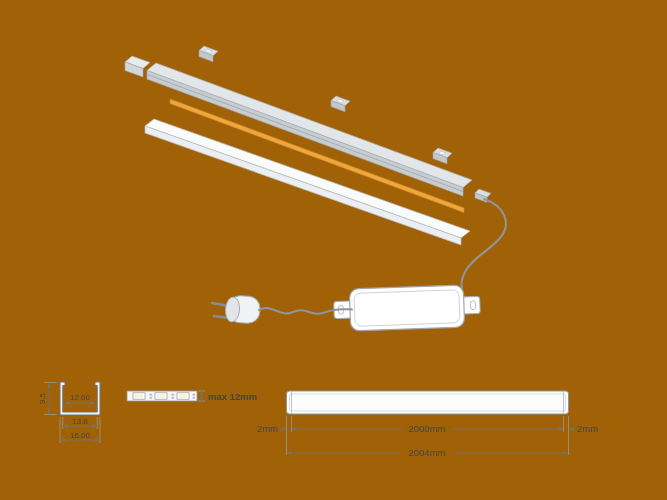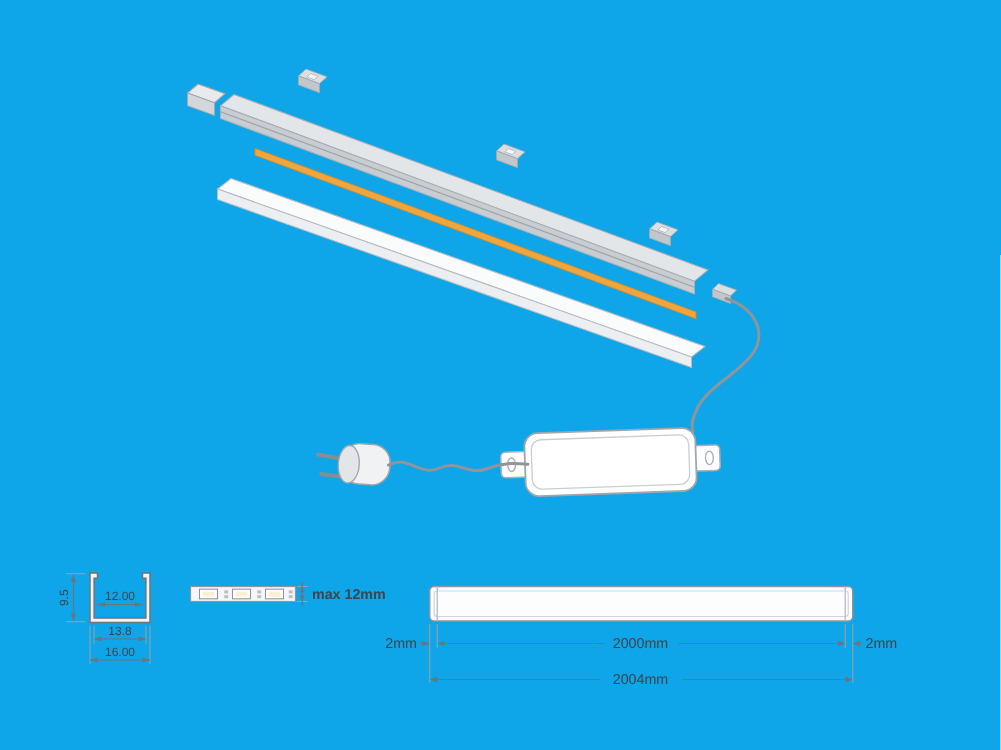--- a/index.html
+++ b/index.html
@@ -1,16 +1,16 @@
 <!DOCTYPE html>
 <html><head>
 <meta charset="utf-8">
 <style>
   html,body{margin:0;padding:0;background:#ffffff;}
-  .stage{width:667px;height:500px;position:relative;background:#0ea5e9;overflow:hidden;}
+  .stage{width:667px;height:500px;position:relative;background:#a16207;overflow:hidden;}
   svg{display:block;}
   text{font-family:"Liberation Sans","DejaVu Sans",sans-serif;fill:#3f454a;}
   .dim-s{font-size:8px;}
   .dim-m{font-size:9.5px;}
   .dim-b{font-size:9.5px;font-weight:bold;}
   .dimline{stroke:#6d747a;stroke-width:0.8;}
   .extline{stroke:#9aa1a7;stroke-width:0.7;}
   .arrow{fill:#6d747a;stroke:none;}
 </style>
 </head>

